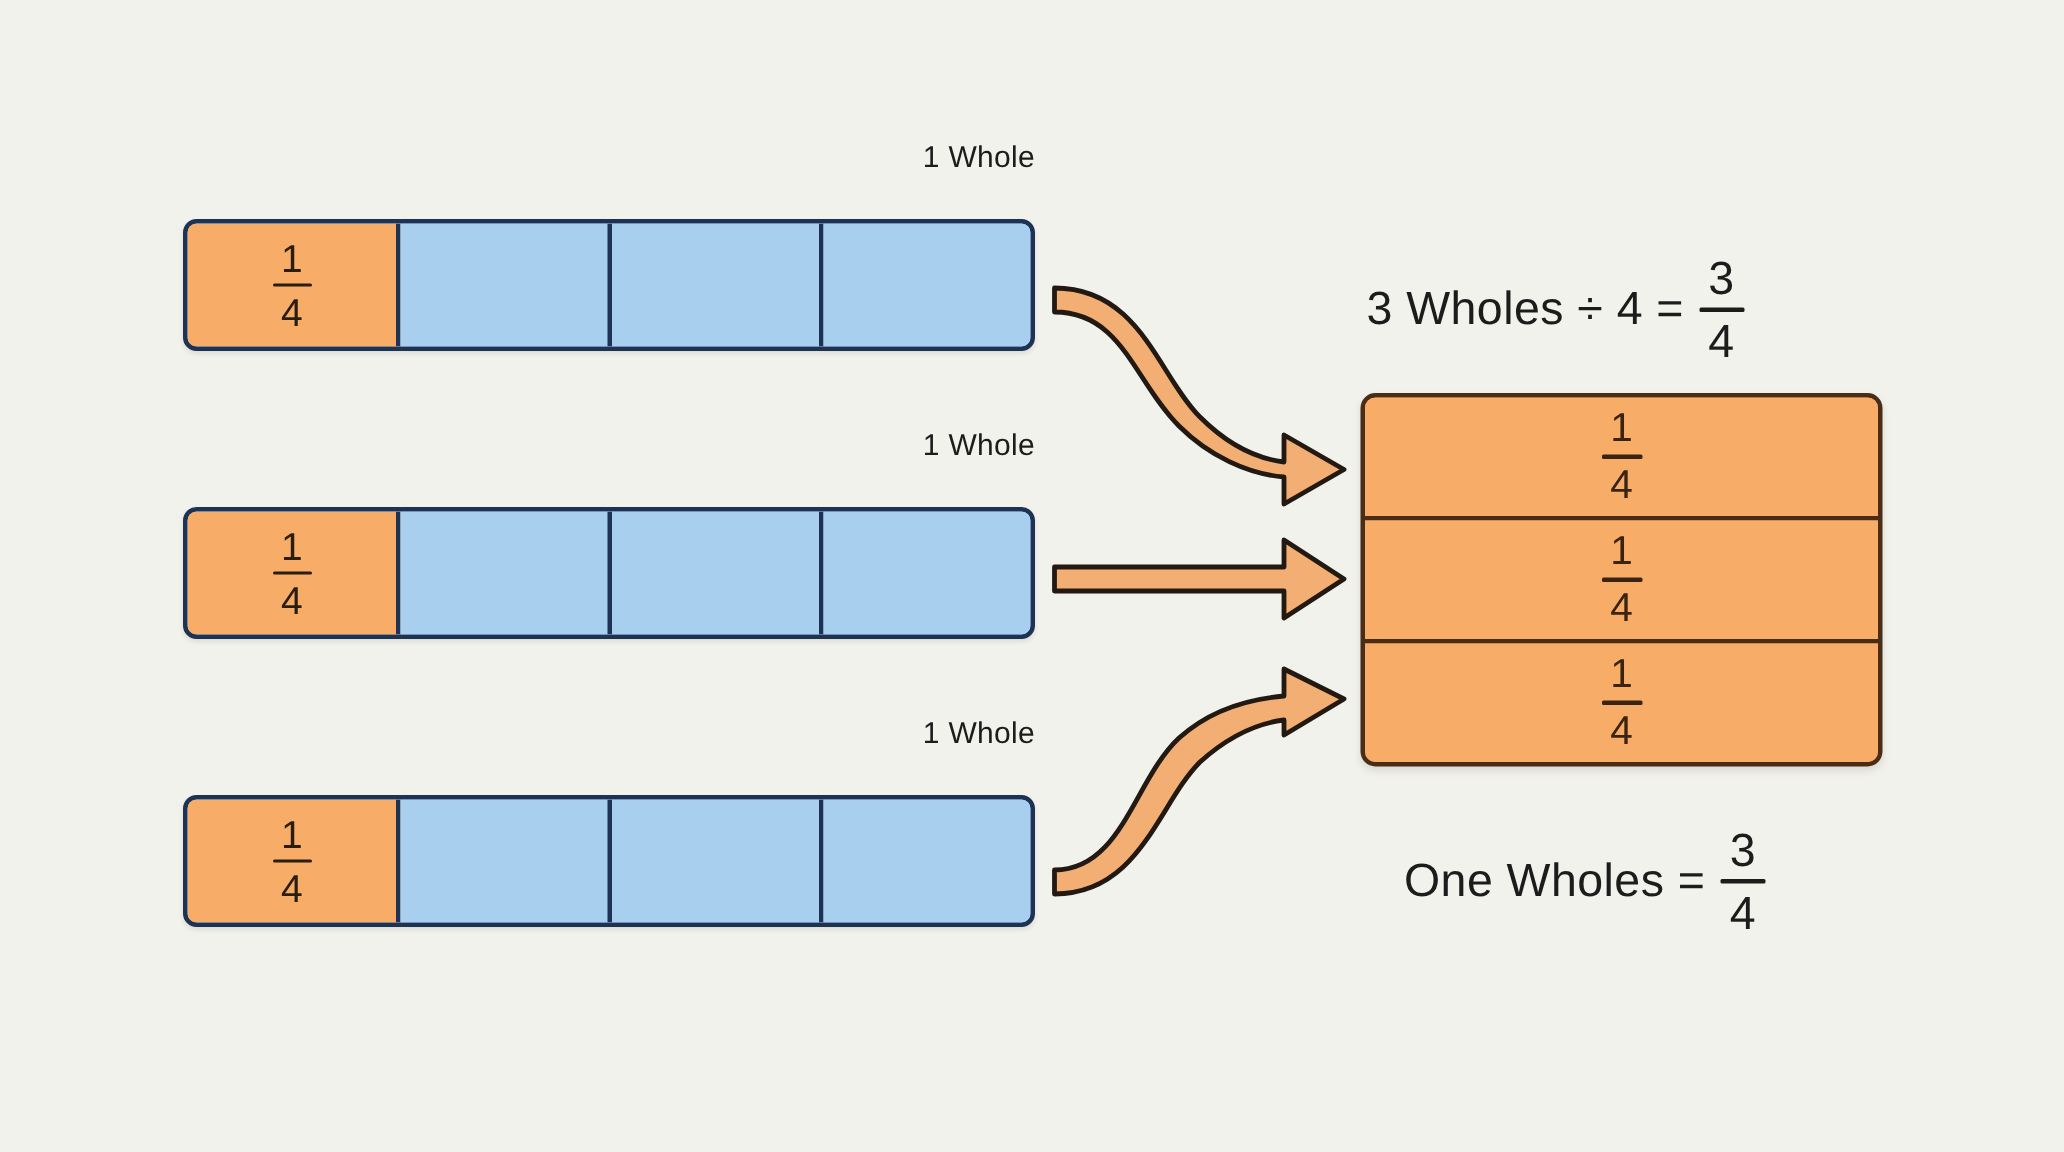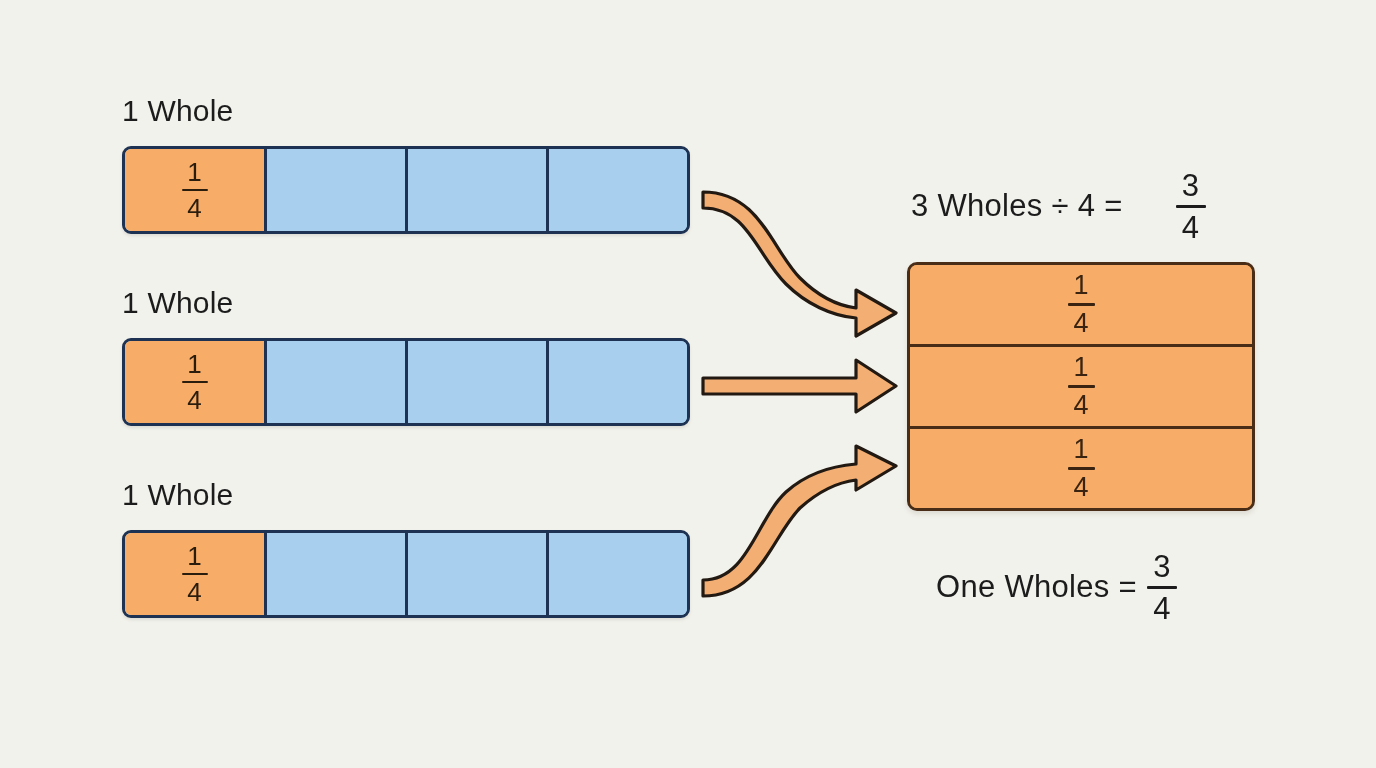--- a/index.html
+++ b/index.html
@@ -24,22 +24,22 @@
   .whole-group {
     position: absolute;
     left: 122px;
     width: 568px;
   }
   .whole-label {
     position: absolute;
     top: -52px;
     left: 0;
     width: 568px;
-    text-align: left;
-    font-size: 30px;
+    text-align: right;
+    font-size: 20px;
     color: #1c1c1c;
     letter-spacing: 0.2px;
     white-space: nowrap;
   }
   .bar {
     position: relative;
     display: flex;
     width: 568px;
     height: 88px;
     box-sizing: border-box;
@@ -146,21 +146,21 @@
     color: #1c1c1c;
     margin-left: 10px;
     position: relative;
     top: 1px;
   }
   .equation .fraction .bar-line {
     background: #1c1c1c;
     width: 30px;
     height: 3px;
   }
-  #equation-top   { left: 911px; top: 168px; gap: 43px; }
+  #equation-top   { left: 911px; top: 168px; }
   #equation-bottom{ left: 936px; top: 549px; }
 
   
   #arrow-layer {
     position: absolute;
     left: 0;
     top: 0;
     width: 1376px;
     height: 768px;
     pointer-events: none;

